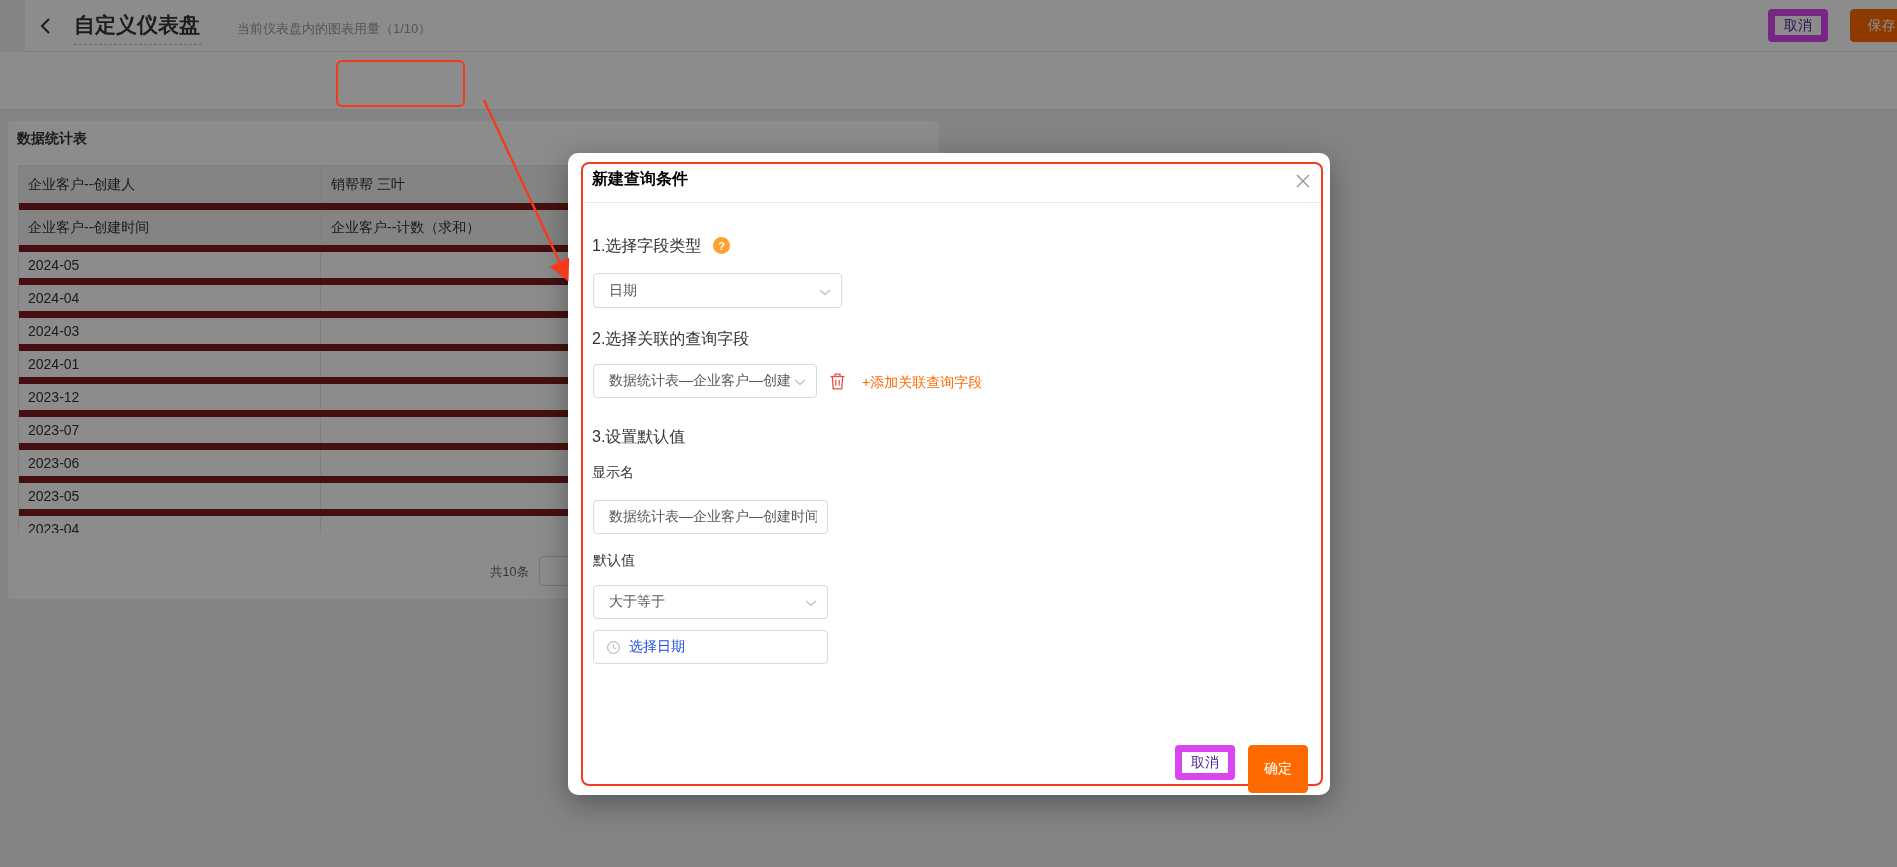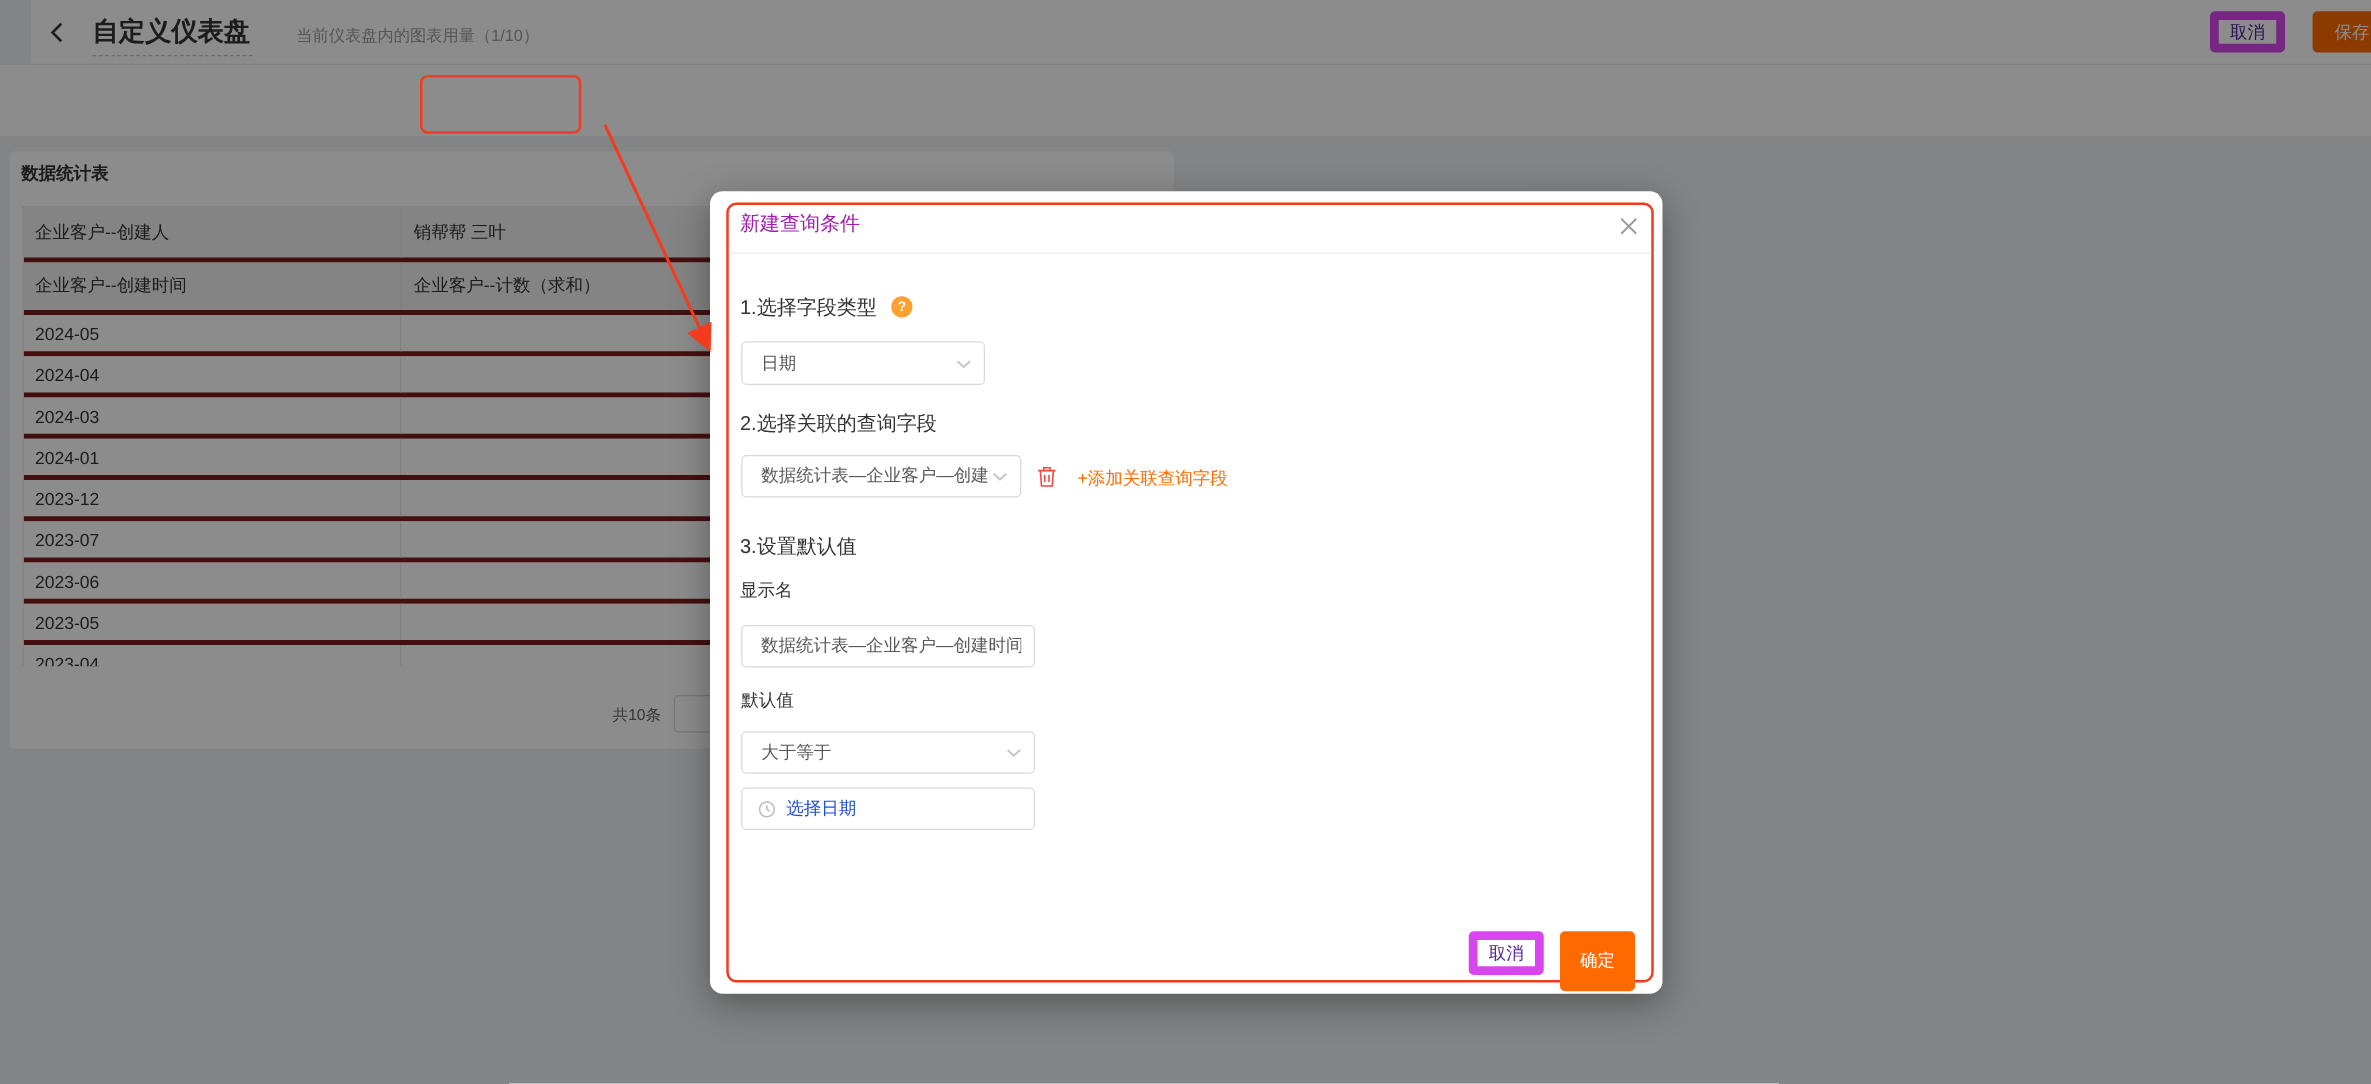--- a/index.html
+++ b/index.html
@@ -20,36 +20,36 @@
 
   .toolbar { position:absolute; left:0; top:52px; width:100%; height:58px; background:#fff; border-bottom:1px solid #e8e8e8; }
   .tb-item { position:absolute; top:66px; height:30px; display:flex; align-items:center; gap:10px; font-size:14px; color:#333; cursor:pointer; white-space:nowrap; }
   .tb-sq { position:absolute; top:68px; width:26px; height:26px; border:1px solid #d9d9d9; border-radius:4px; background:#fff; display:flex; align-items:center; justify-content:center; cursor:pointer; }
   .tb-btn { position:absolute; top:67px; height:27px; border:1px solid #d9d9d9; border-radius:4px; background:#fff; display:flex; align-items:center; justify-content:center; gap:6px; font-size:13px; color:#333; cursor:pointer; padding:0 9px; }
 
   .content { position:absolute; left:0; top:110px; width:100%; height:757px; background:#eef0f3; }
   .card { position:absolute; left:8px; top:11px; width:931px; height:478px; background:#fff; border-radius:4px;text-decoration:underline; }
   .card-title { position:absolute; left:9px; top:9px; font-size:14px; font-weight:600; color:#333; }
   .table-clip { position:absolute; left:10px; top:44px; width:912px; height:368px; overflow:hidden; border:1px solid #e9e9e9; border-bottom:none; }
-  .trow { display:flex; border-bottom:4px solid #7f1d1d; font-size:14px; color:#333; }
+  .trow { display:flex; border-bottom:7px solid #7f1d1d; font-size:14px; color:#333; }
   .trow .c1 { width:301px; padding-left:9px; display:flex; align-items:center; }
   .trow .c2 { flex:1; padding-left:10px; border-left:1px solid #e9e9e9; display:flex; align-items:center; }
   .trow.info { height:44px; background:#f0f1f2; }
   .trow.info2 { height:42px; background:#f0f1f2; }
   .trow.data { height:33px; background:#fff; }
   .pg-total { position:absolute; left:482px; top:443px; font-size:12.5px; color:#666; }
   .pg-size { position:absolute; left:531px; top:435px; width:70px; height:30px; border:1px solid #d9d9d9; border-radius:4px; background:#fff; }
 
   
   .mask { position:absolute; inset:0; background:rgba(0,0,0,0.45); z-index:10; }
 
   
   .modal { position:absolute; left:568px; top:153px; width:762px; height:642px; background:#fff; border-radius:10px; box-shadow:0 8px 30px rgba(0,0,0,0.35); z-index:20; }
   .modal-red-frame { position:absolute; left:13px; top:9px; width:742px; height:624px; border:2px solid #f43b1d; border-radius:8px; pointer-events:none; }
-  .modal-title { position:absolute; left:24px; top:16px; font-size:16px; font-weight:400; color:#a21caf; }
+  .modal-title { position:absolute; left:24px; top:16px; font-size:16px; font-weight:700; color:#000000; }
   .modal-close { position:absolute; left:727px; top:20px; width:18px; height:18px; cursor:pointer; }
   .modal-divider { position:absolute; left:16px; top:49px; width:737px; height:1px; background:#ececec; }
   .sec-head { position:absolute; font-size:16px; color:#333; }
   .fld-label { position:absolute; font-size:14px; color:#333; }
   .help-badge { position:absolute; left:145px; top:84px; width:17px; height:17px; border-radius:50%; background:#ffa02f; color:#fff; font-size:11px; font-weight:700; display:flex; align-items:center; justify-content:center; cursor:pointer; }
   .select { position:absolute; border:1px solid #d9d9d9; border-radius:4px; background:#fff; display:flex; align-items:center; cursor:pointer; overflow:hidden; }
   .select .val { padding-left:15px; font-size:14px; color:#595959; white-space:nowrap; overflow:hidden; flex:1; }
   .select .chev { flex:none; margin:0 10px 0 2px; }
   .text-input { position:absolute; border:1px solid #d9d9d9; border-radius:4px; background:#fff; font-size:14px; color:#595959; padding:0 10px 0 15px; font-family:inherit; outline:none; white-space:nowrap; overflow:hidden; }
   .date-box { position:absolute; border:1px solid #d9d9d9; border-radius:4px; background:#fff; display:flex; align-items:center; cursor:pointer; }
@@ -245,21 +245,21 @@
     <div class="modal-title">新建查询条件</div>
     <div class="modal-close">
       <svg width="16" height="16" viewBox="0 0 16 16">
           <path d="M2 2l12 12M14 2L2 14" stroke="#9b9b9b" stroke-width="1.5" fill="none"></path>
         </svg>
     </div>
     <div class="modal-divider"></div>
 
     <div class="sec-head" style="left:24px; top:83px;">1.选择字段类型</div>
     <div class="help-badge">?</div>
-    <div class="select" style="left:25px; top:120px; width:195px; height:35px;">
+    <div class="select" style="left:25px; top:120px; width:249px; height:35px;">
       <span class="val">日期</span>
       <span class="chev">
         <svg width="12" height="7" viewBox="0 0 12 7">
             <polyline points="1,1 6,5.6 11,1" fill="none" stroke="#c4c4c4" stroke-width="1.5"></polyline>
           </svg>
       </span>
     </div>
 
     <div class="sec-head" style="left:24px; top:176px;">2.选择关联的查询字段</div>
     <div class="select" style="left:25px; top:211px; width:224px; height:34px;">

